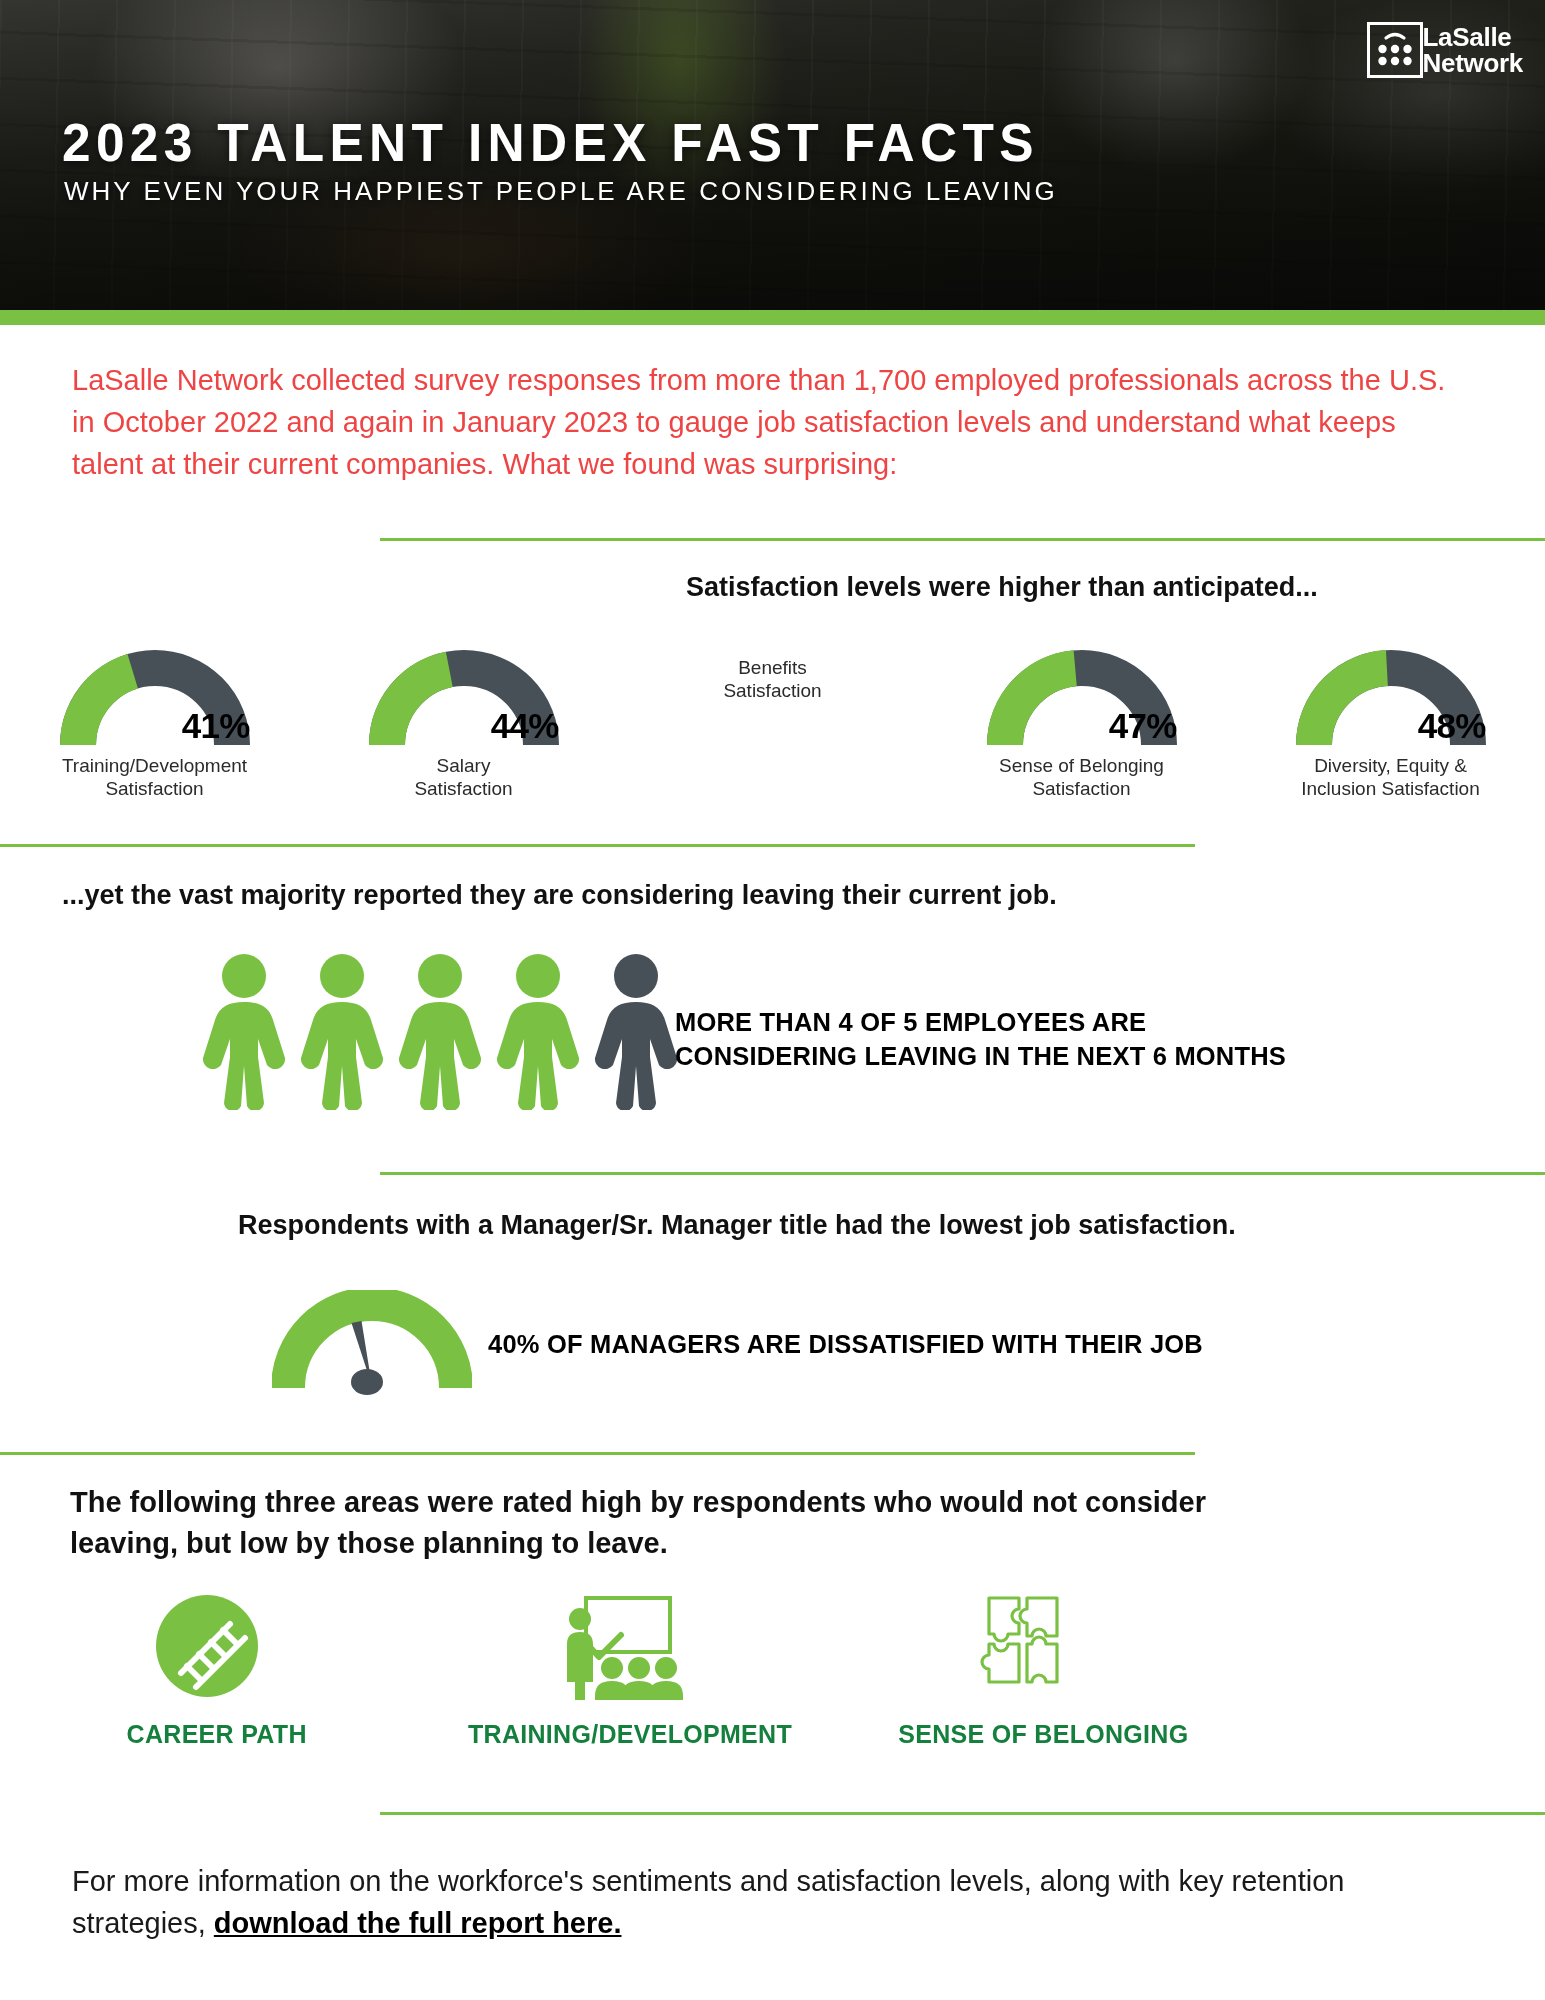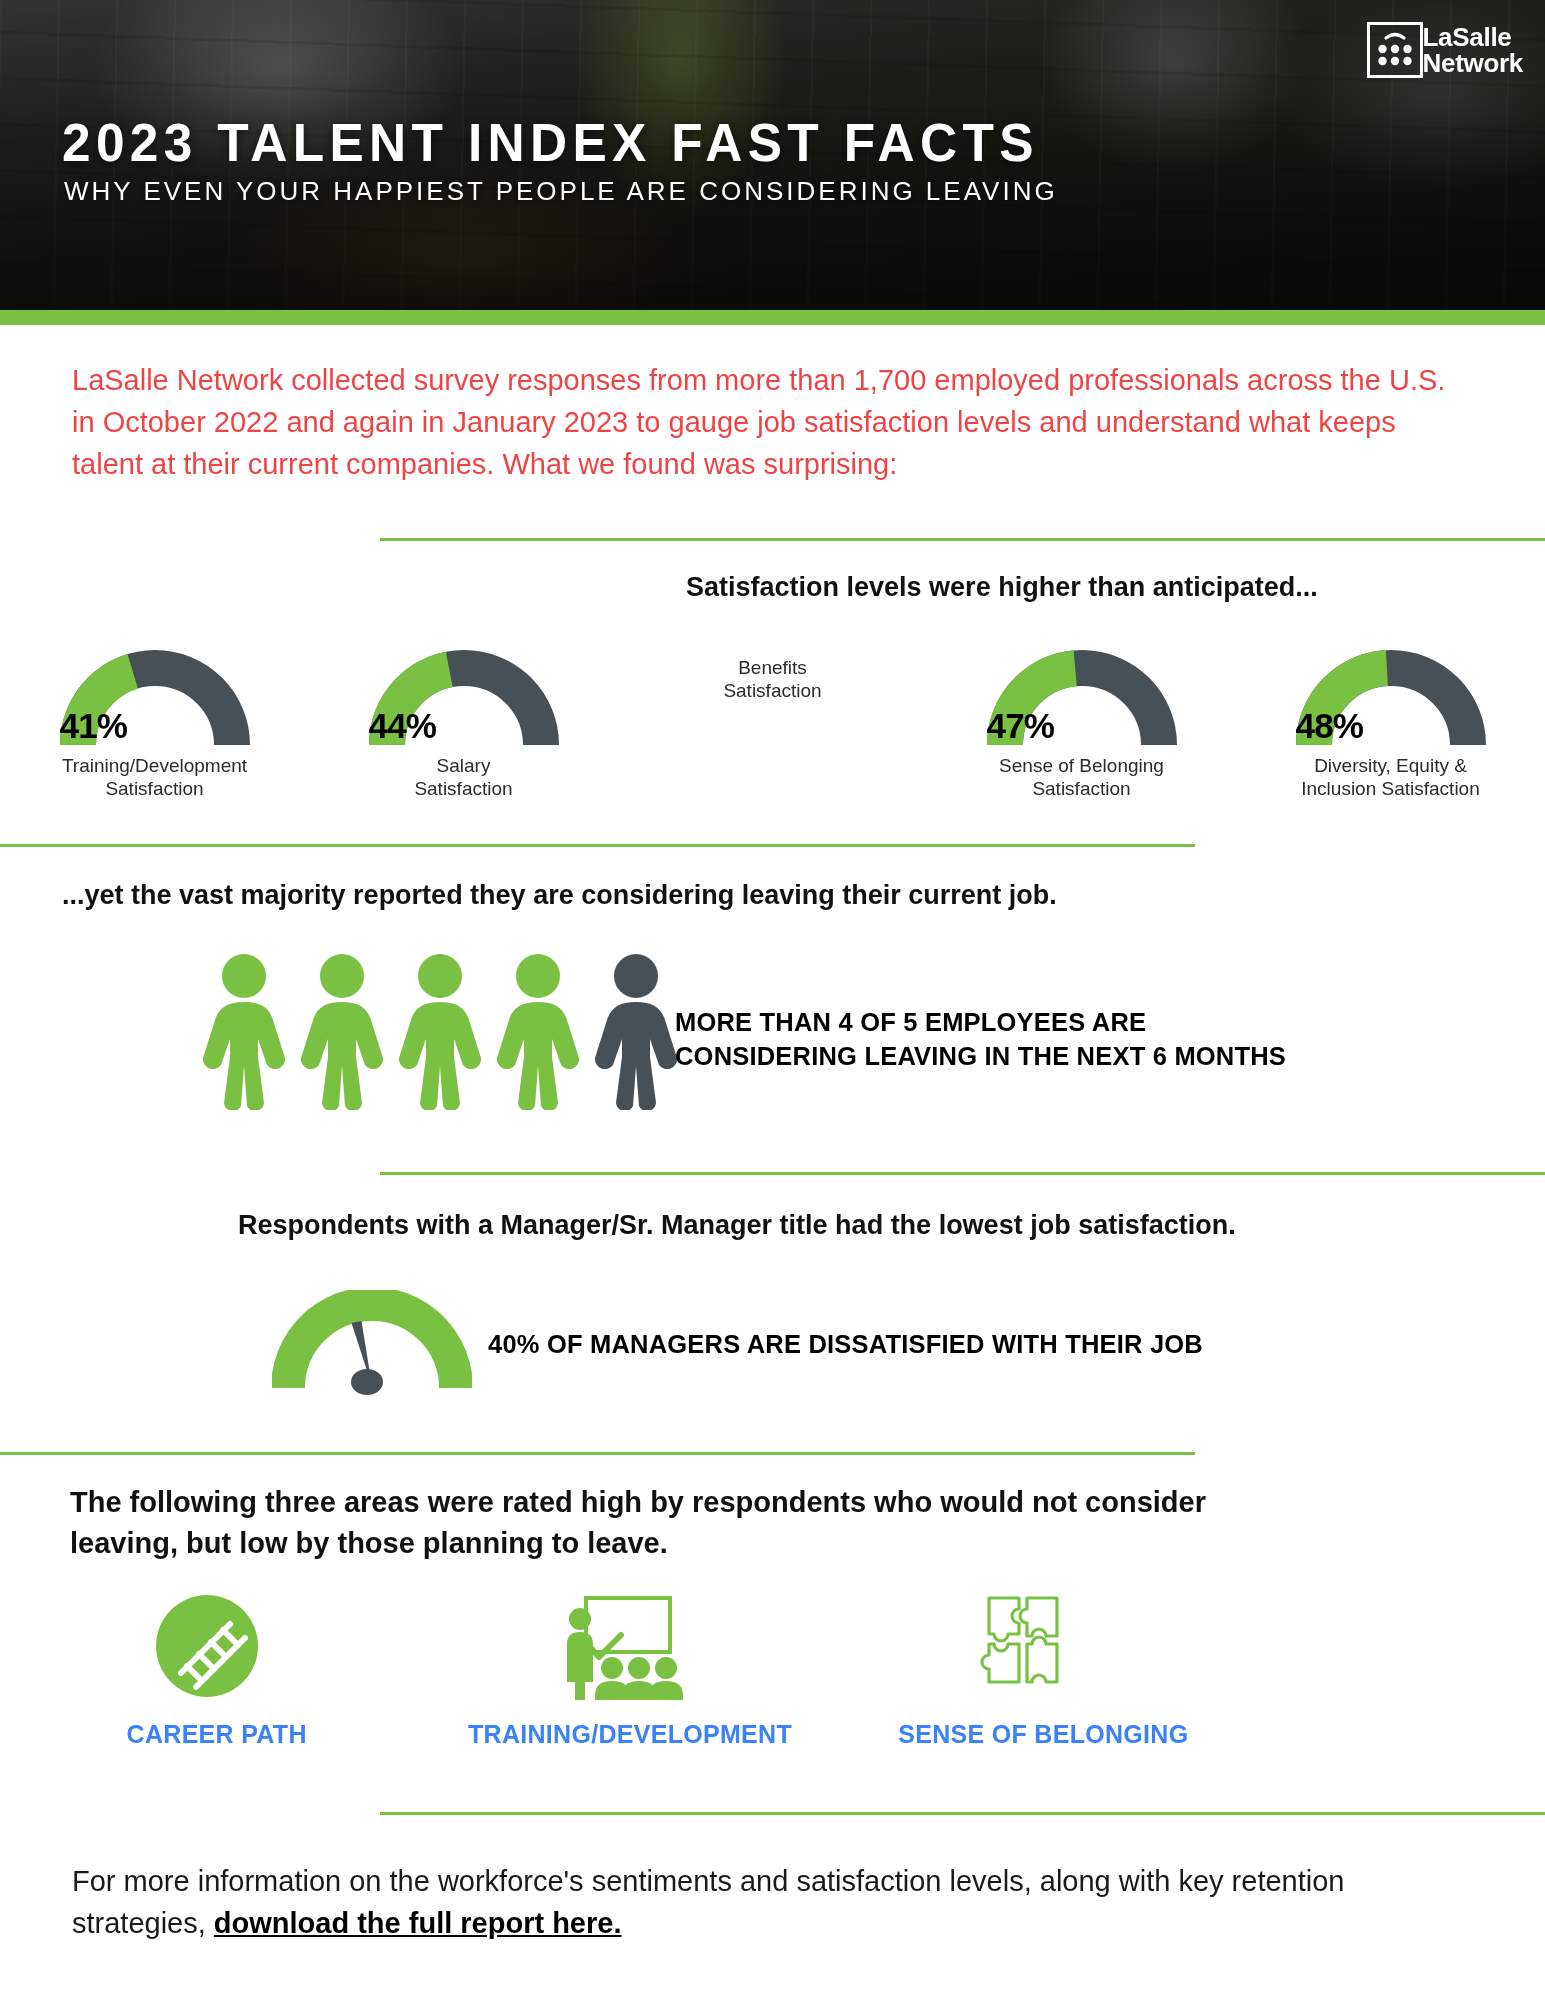--- a/index.html
+++ b/index.html
@@ -136,21 +136,21 @@
     width: 300px;
     display: flex;
     flex-direction: column;
     align-items: center;
   }
   .gauge-wrap { position: relative; width: 190px; height: 98px; }
   .gauge-wrap svg { display: block; }
   .gauge-value {
     position: absolute;
     left: 0; right: 0; bottom: 2px;
-    text-align: left;
+    text-align: right;
     font-size: 35px;
     font-weight: 800;
     color: #000000;
     letter-spacing: -0.8px;
   }
   .gauge-label {
     margin-top: 6px;
     text-align: center;
     font-size: 19px;
     line-height: 1.22;
@@ -196,21 +196,21 @@
     flex: 1;
     display: flex;
     flex-direction: column;
     align-items: center;
   }
   .area-icon { height: 112px; display: flex; align-items: center; justify-content: center; }
   .area-label {
     margin-top: 18px;
     font-size: 25px;
     font-weight: 800;
-    color: #3b82f6;
+    color: #15803d;
     letter-spacing: 0.3px;
     white-space: nowrap;
     margin-left: 20px;
   }
 
   
   .footer {
     position: absolute;
     left: 72px; top: 1860px;
     width: 1380px;

